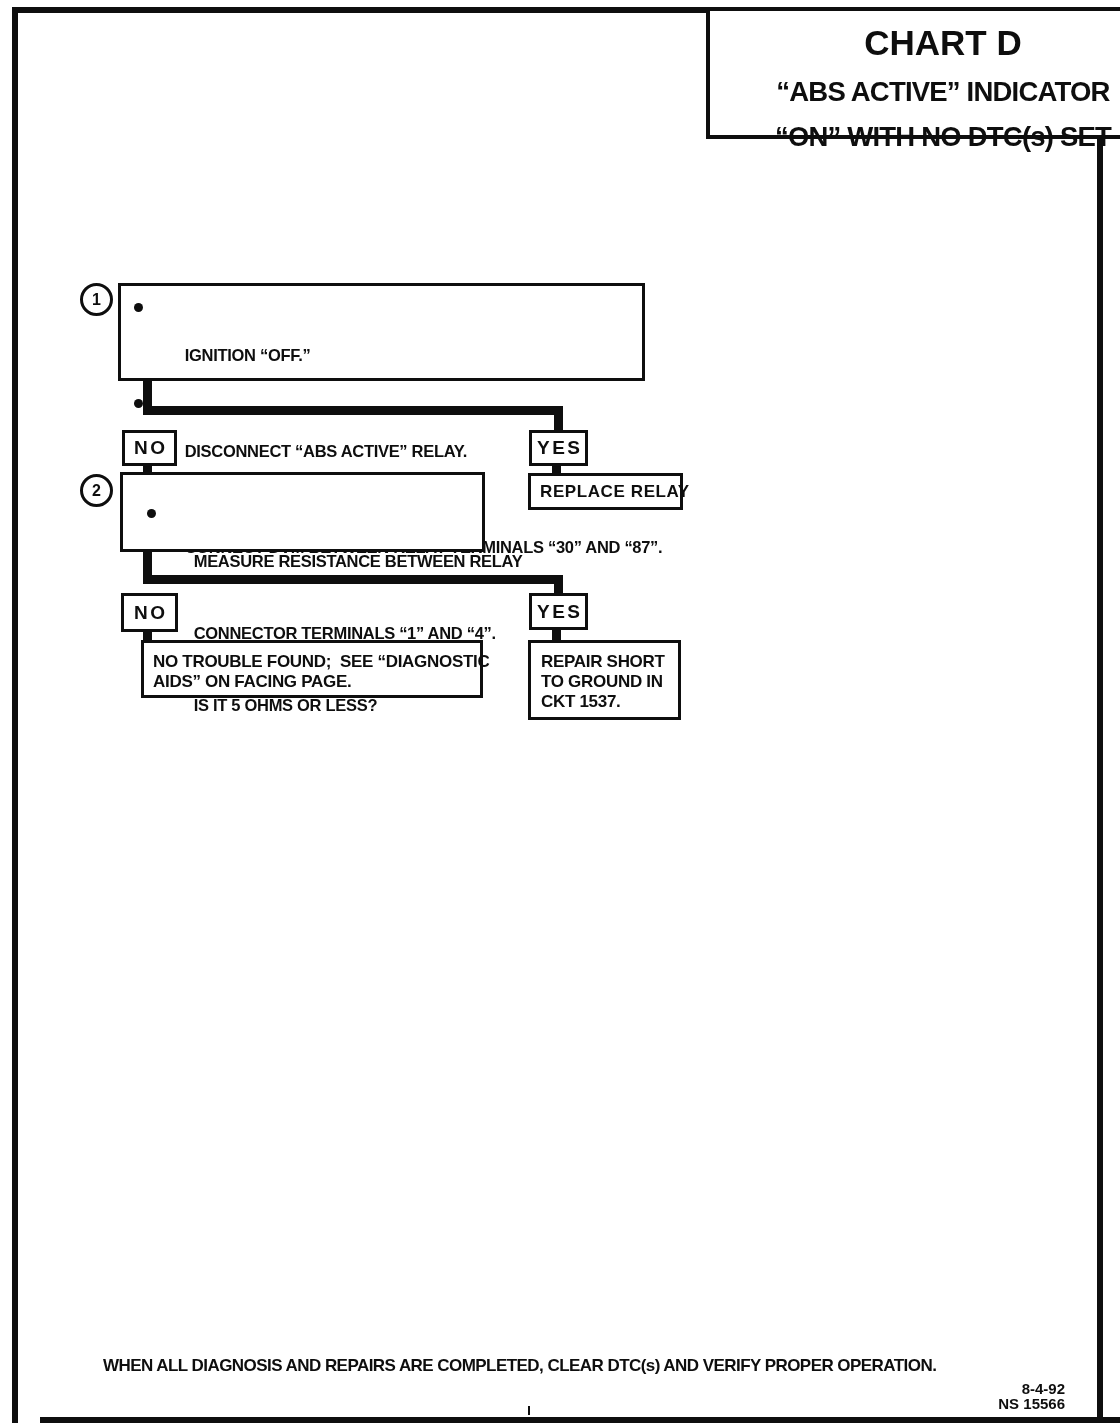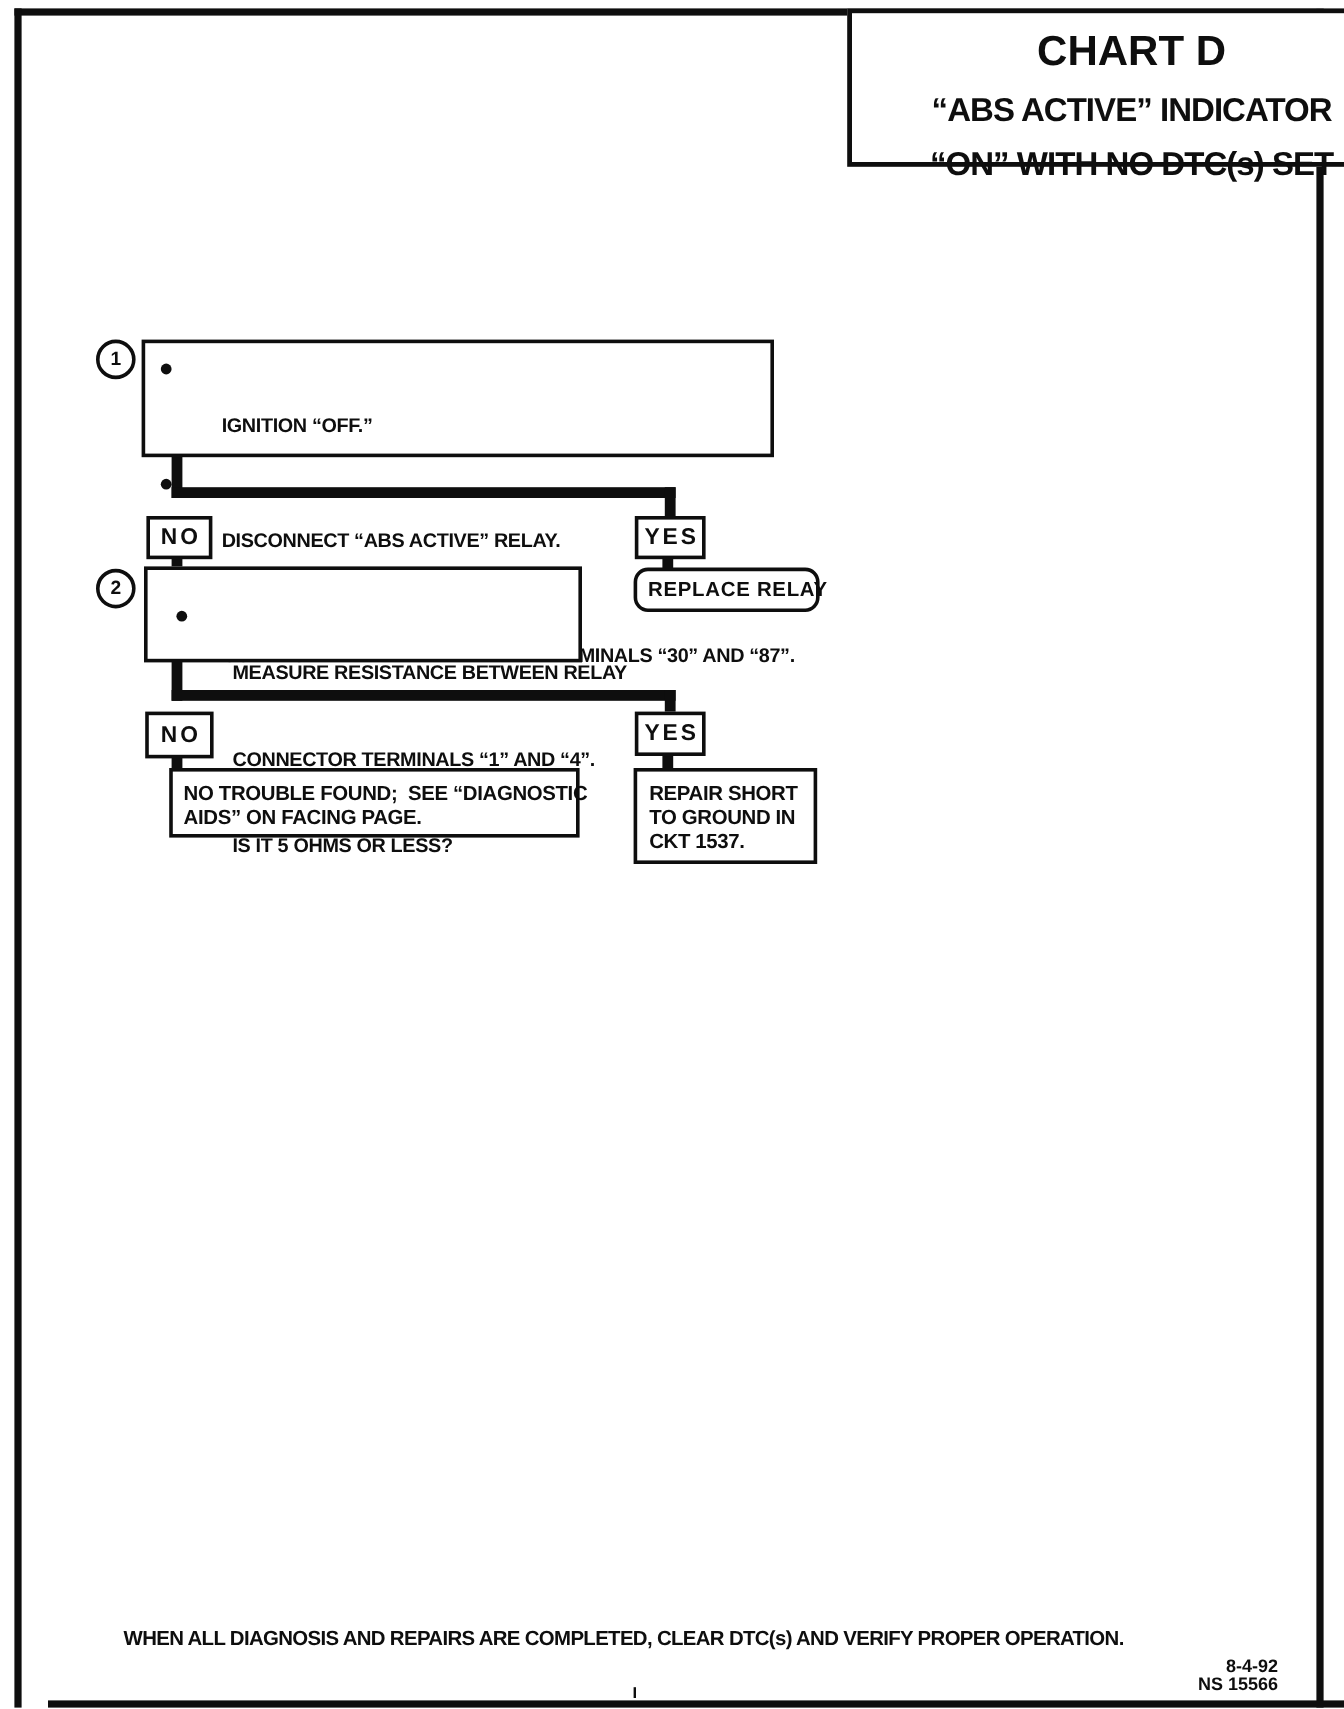--- a/index.html
+++ b/index.html
@@ -109,21 +109,21 @@
   <div class="decision" style="left:122px; top:430px; width:55px; height:36px;">
     <span>NO</span>
   </div>
   <div class="decision" style="left:529px; top:430px; width:59px; height:36px;">
     <span>YES</span>
   </div>
 
   <div class="conn" style="left:143px; top:464px; width:9px; height:10px;"></div>
   <div class="conn" style="left:552px; top:464px; width:9px; height:11px;"></div>
 
-  <div class="action-box replace-box" style="left:528px; top:473px; width:155px; height:37px;border-radius:12px;">
+  <div class="action-box replace-box" style="left:528px; top:473px; width:155px; height:37px;">
     <div class="term-line">REPLACE RELAY</div>
   </div>
 
   <div class="step-circle" style="top:474px;">
     <span>2</span>
   </div>
   <div class="fc-box step2-box" style="left:120px; top:472px; width:365px; height:80px; padding-top:26px;">
     <div class="fc-line">
       <span class="bullet"></span>
       <span>MEASURE RESISTANCE BETWEEN RELAY</span>

